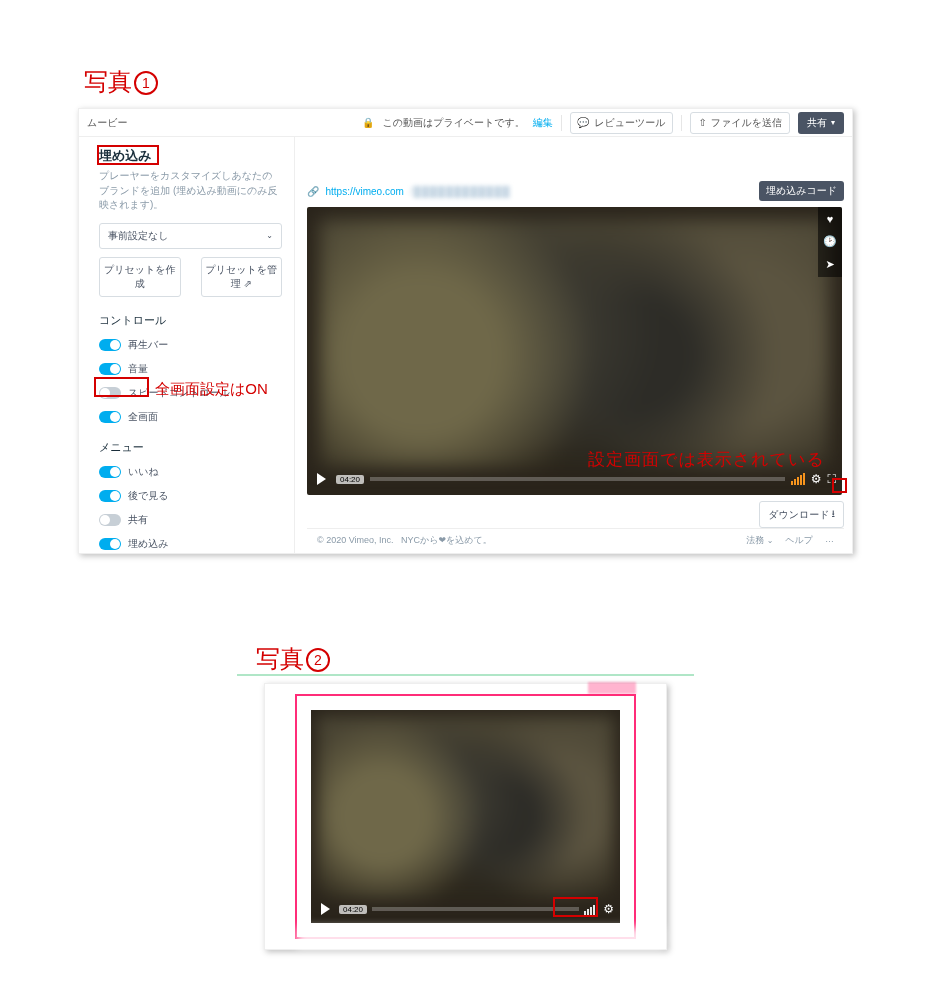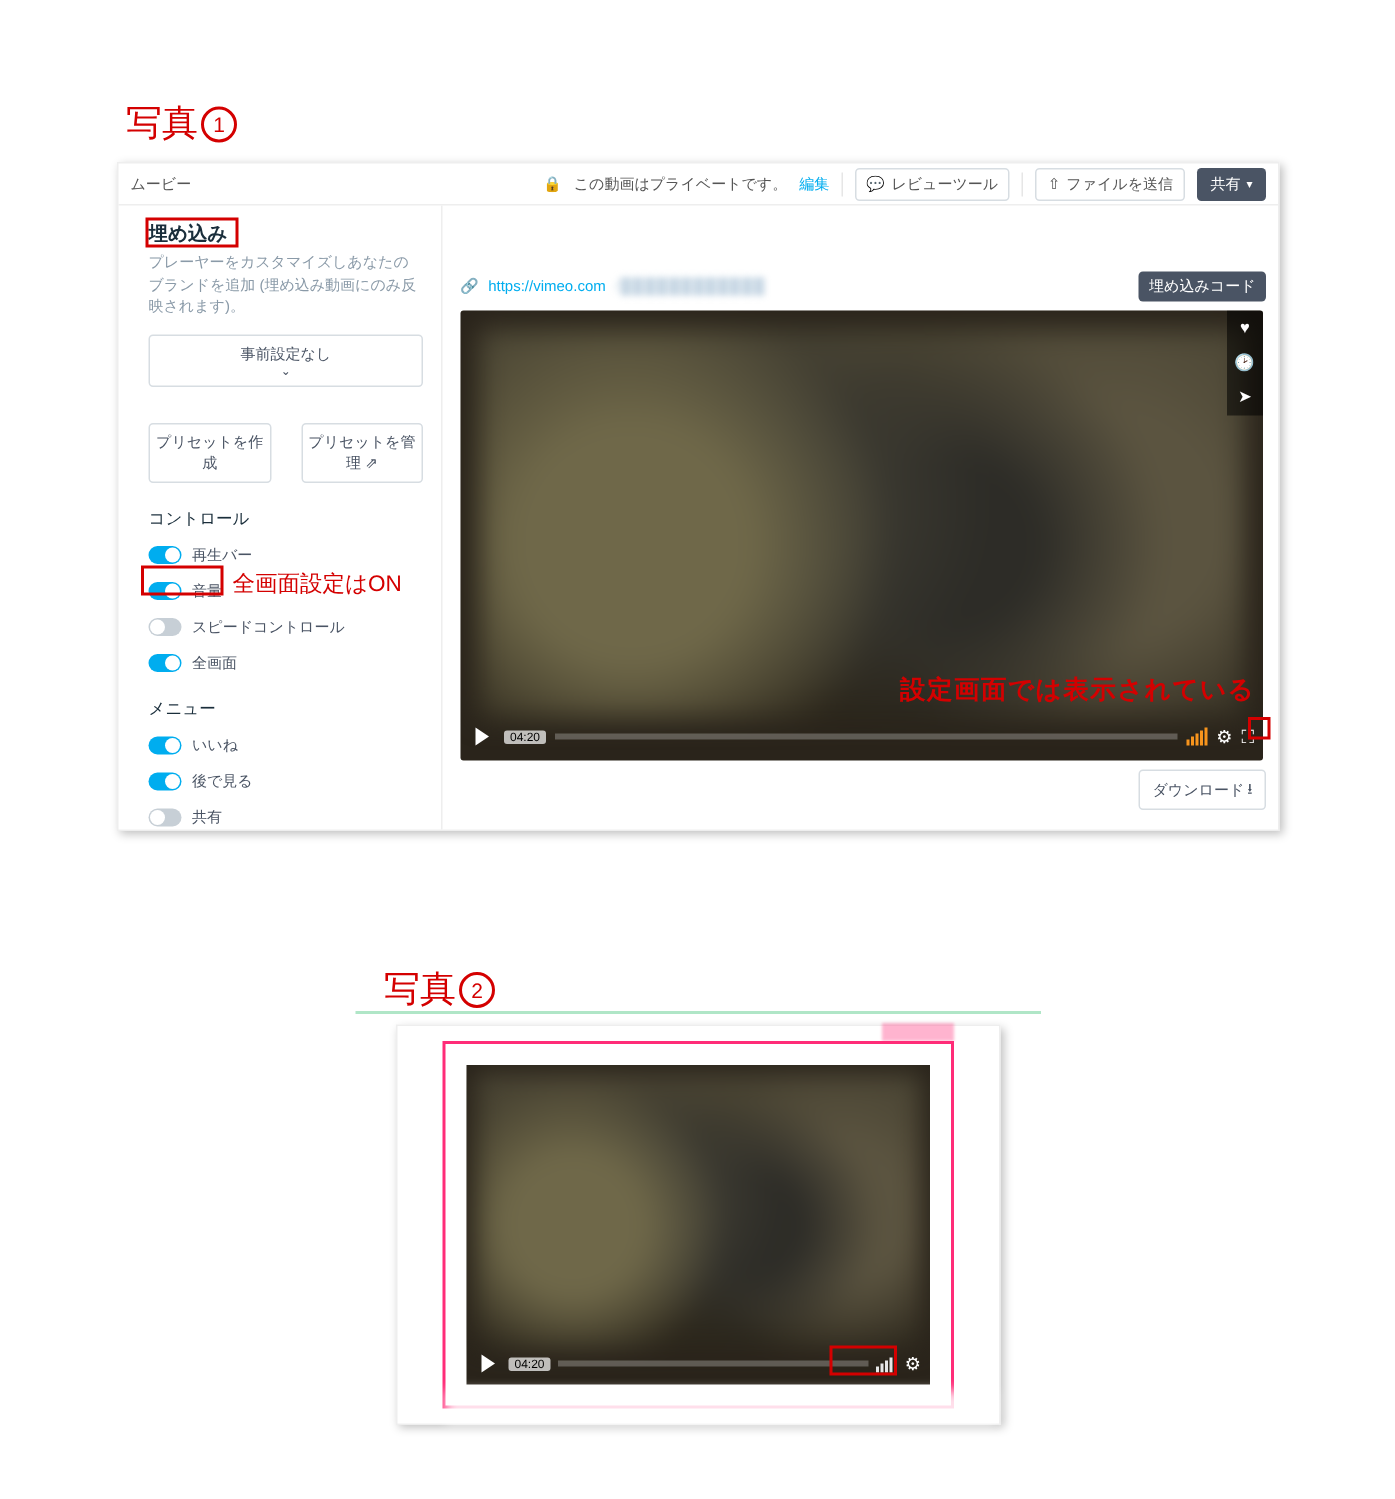--- a/index.html
+++ b/index.html
@@ -17,21 +17,21 @@
   .s1-top-left { flex: 1; }
   .s1-top-right { display: flex; align-items: center; gap: 8px; }
   .s1-top-right .sep { width: 1px; height: 16px; background: #e6e6e6; }
   .edit-link { color: #00adef; cursor:pointer; }
   .btn-review, .btn-send { border: 1px solid #d7dde2; padding: 3px 7px; border-radius: 3px; display:flex; align-items:center; gap:4px; background:#fff;}
   .btn-share { background:#4a5464; color:#fff; padding: 4px 9px; border-radius:3px; display:flex; align-items:center; gap:4px;}
   .s1-body { display: flex; height: calc(100% - 28px); }
   .side { width: 216px; border-right: 1px solid #eee; padding: 10px 12px 12px 20px; position: relative; overflow:hidden;}
   .side h3 { font-size: 13px; font-weight: 700; margin-bottom: 4px; }
   .side p.sub { font-size: 10px; color: #8a9aa8; line-height: 1.45; margin-bottom: 10px; }
-  .preset-sel { border:1px solid #d7dde2; border-radius:3px; padding:5px 8px; font-size:10px; color:#4a5464; display:flex; justify-content:space-between; align-items:center; margin-bottom:24px;flex-direction:column;}
+  .preset-sel { border:1px solid #d7dde2; border-radius:3px; padding:5px 8px; font-size:10px; color:#4a5464; display:flex; justify-content:space-between; align-items:center; margin-bottom:8px;}
   .preset-btns { display:flex; gap:20px; margin-bottom:6px;}
   .preset-btns .pb { flex:1; text-align:center; border:1px solid #d7dde2; border-radius:3px; padding:5px 0; font-size:10px; color:#4a5464;}
   .grp-title { font-size: 11px; color:#1a2e3b; margin: 16px 0 8px 0;}
   .tog-row { display:flex; align-items:center; gap:7px; margin: 10px 0; font-size:10px; color:#4a5464;}
   .tog { width:22px; height:12px; border-radius:6px; position:relative; }
   .tog.on { background:#00adef; }
   .tog.off { background:#c7cfd6; }
   .tog::after{ content:""; position:absolute; top:1px; width:10px; height:10px; border-radius:50%; background:#fff;}
   .tog.on::after{ right:1px; }
   .tog.off::after{ left:1px; }
@@ -201,30 +201,38 @@
           </div>
         </div>
 
         <div class="dl-row">
           <div class="dl">
             <span>ダウンロード</span>
               <span>⭳</span>
           </div>
         </div>
 
+        <div class="footer">
+          <div><span>© 2020 Vimeo, Inc.</span>&nbsp;&nbsp;&nbsp;<span>NYCから❤を込めて。</span></div>
+          <div class="r">
+            <span><span>法務</span> <span class="chev">⌄</span></span>
+            <span>ヘルプ</span>
+            <span>…</span>
+          </div>
+        </div>
       </div>
     </div>
 
     <div class="redbox" style="left:18px; top:36px; width:62px; height:20px;"></div>
     <div class="redbox" style="left:15px; top:268px; width:55px; height:20px;"></div>
     <div class="redbox" style="left:753px; top:369px; width:15px; height:15px;"></div>
   </div>
 
   <div class="redtxt" style="left:155px; top:380px; font-size:15px;">全画面設定はON</div>
-  <div class="redtxt" style="left:600px; top:448px; font-size:17px; letter-spacing:1px;font-weight:bold;">設定画面では表示されている</div>
+  <div class="redtxt" style="left:588px; top:448px; font-size:17px; letter-spacing:1px;">設定画面では表示されている</div>
 
   <div class="caption" style="left:256px; top:643px;">
     <span>写真</span><span class="circ">2</span>
   </div>
 
   <div class="panel s2">
     <div class="s2-greenline"></div>
     <div class="s2-inner">
       <div class="s2-badge"></div>
       <div class="player2">

